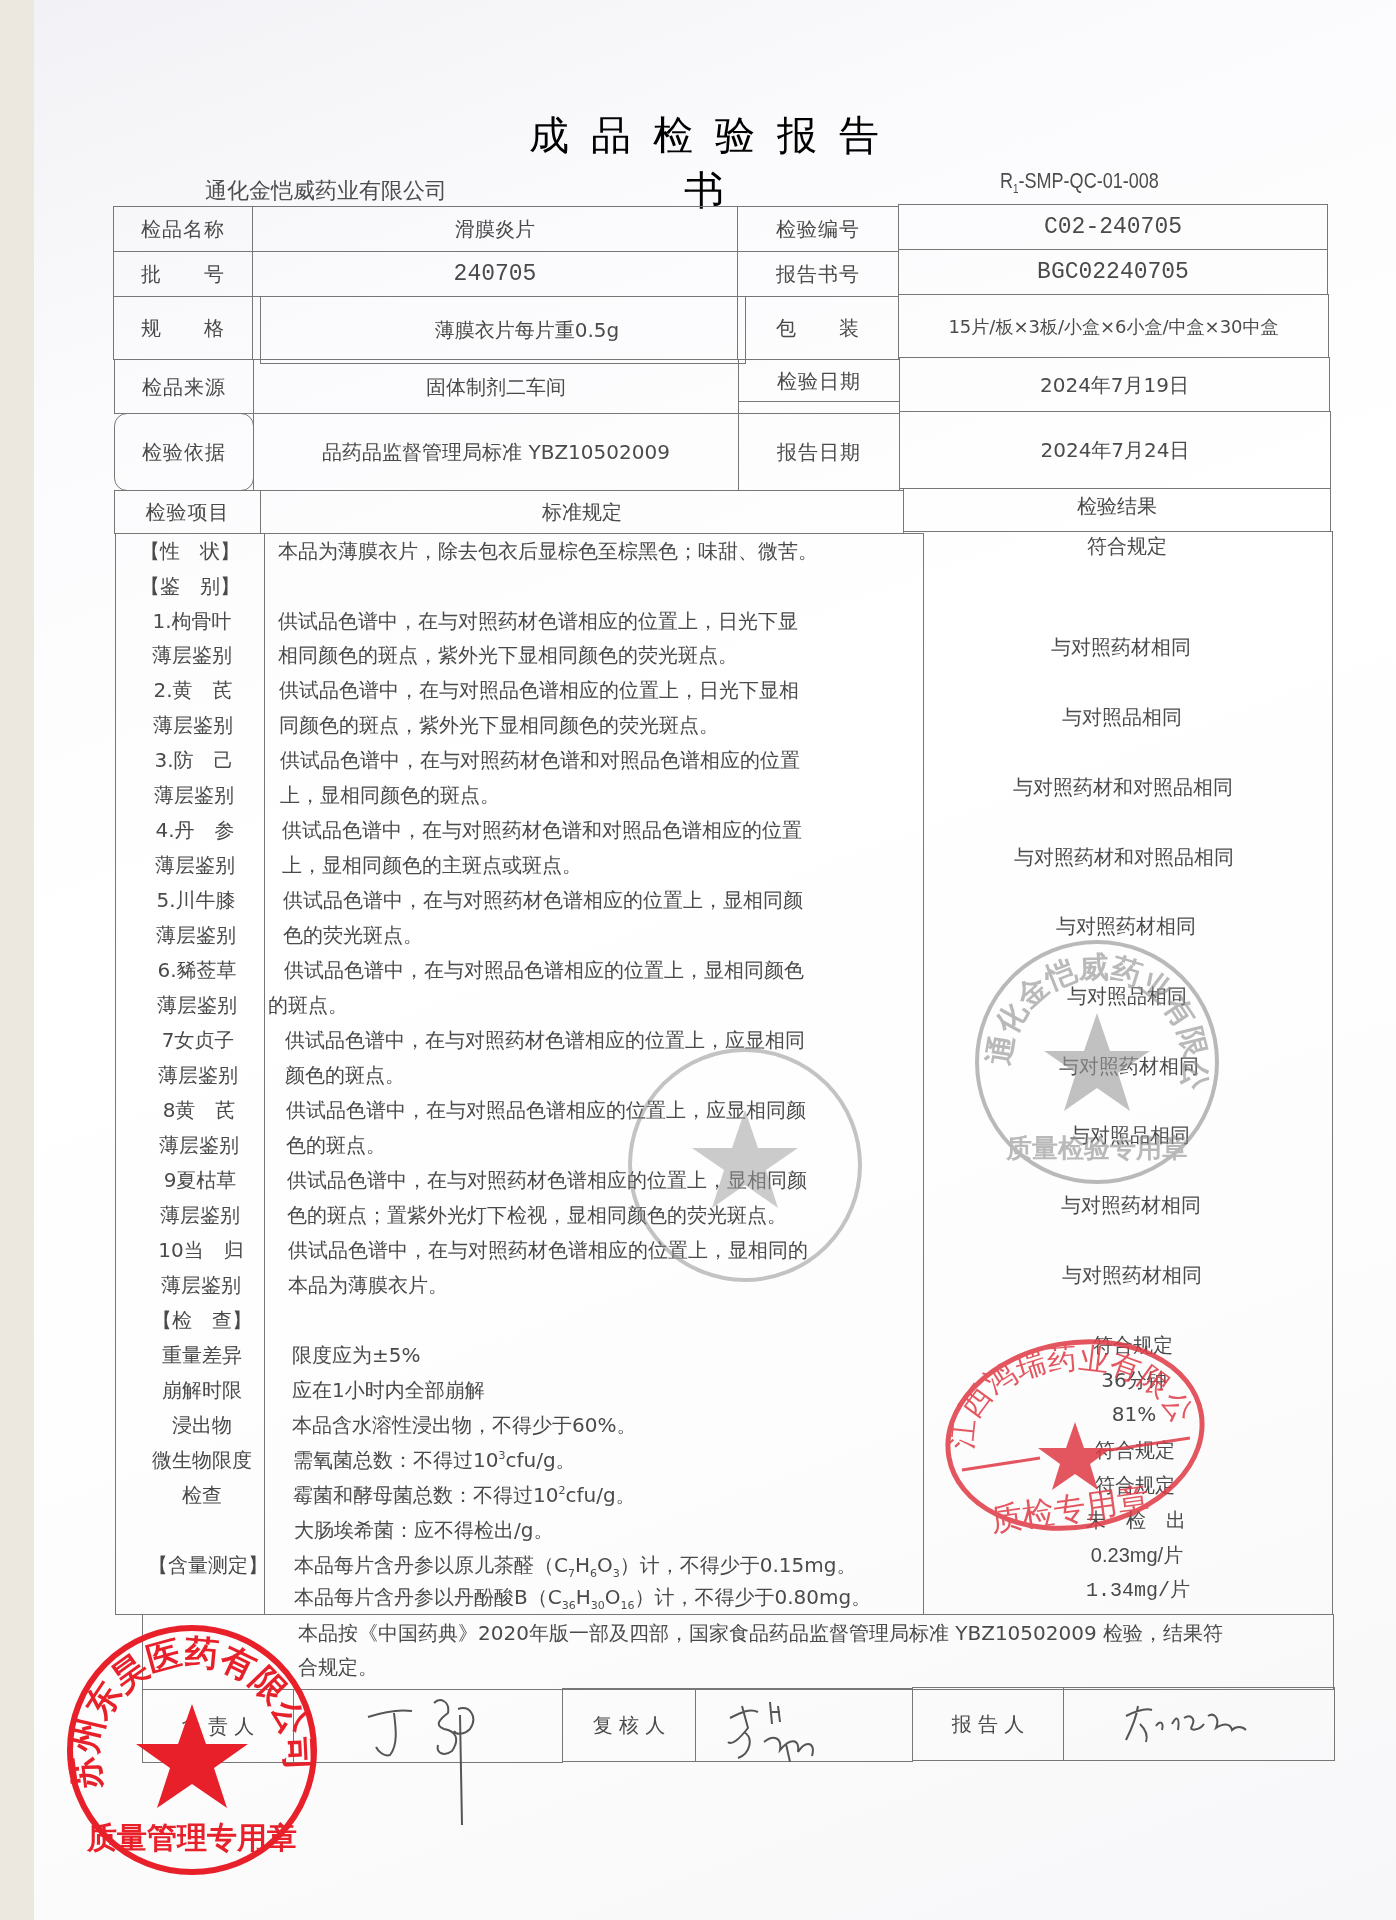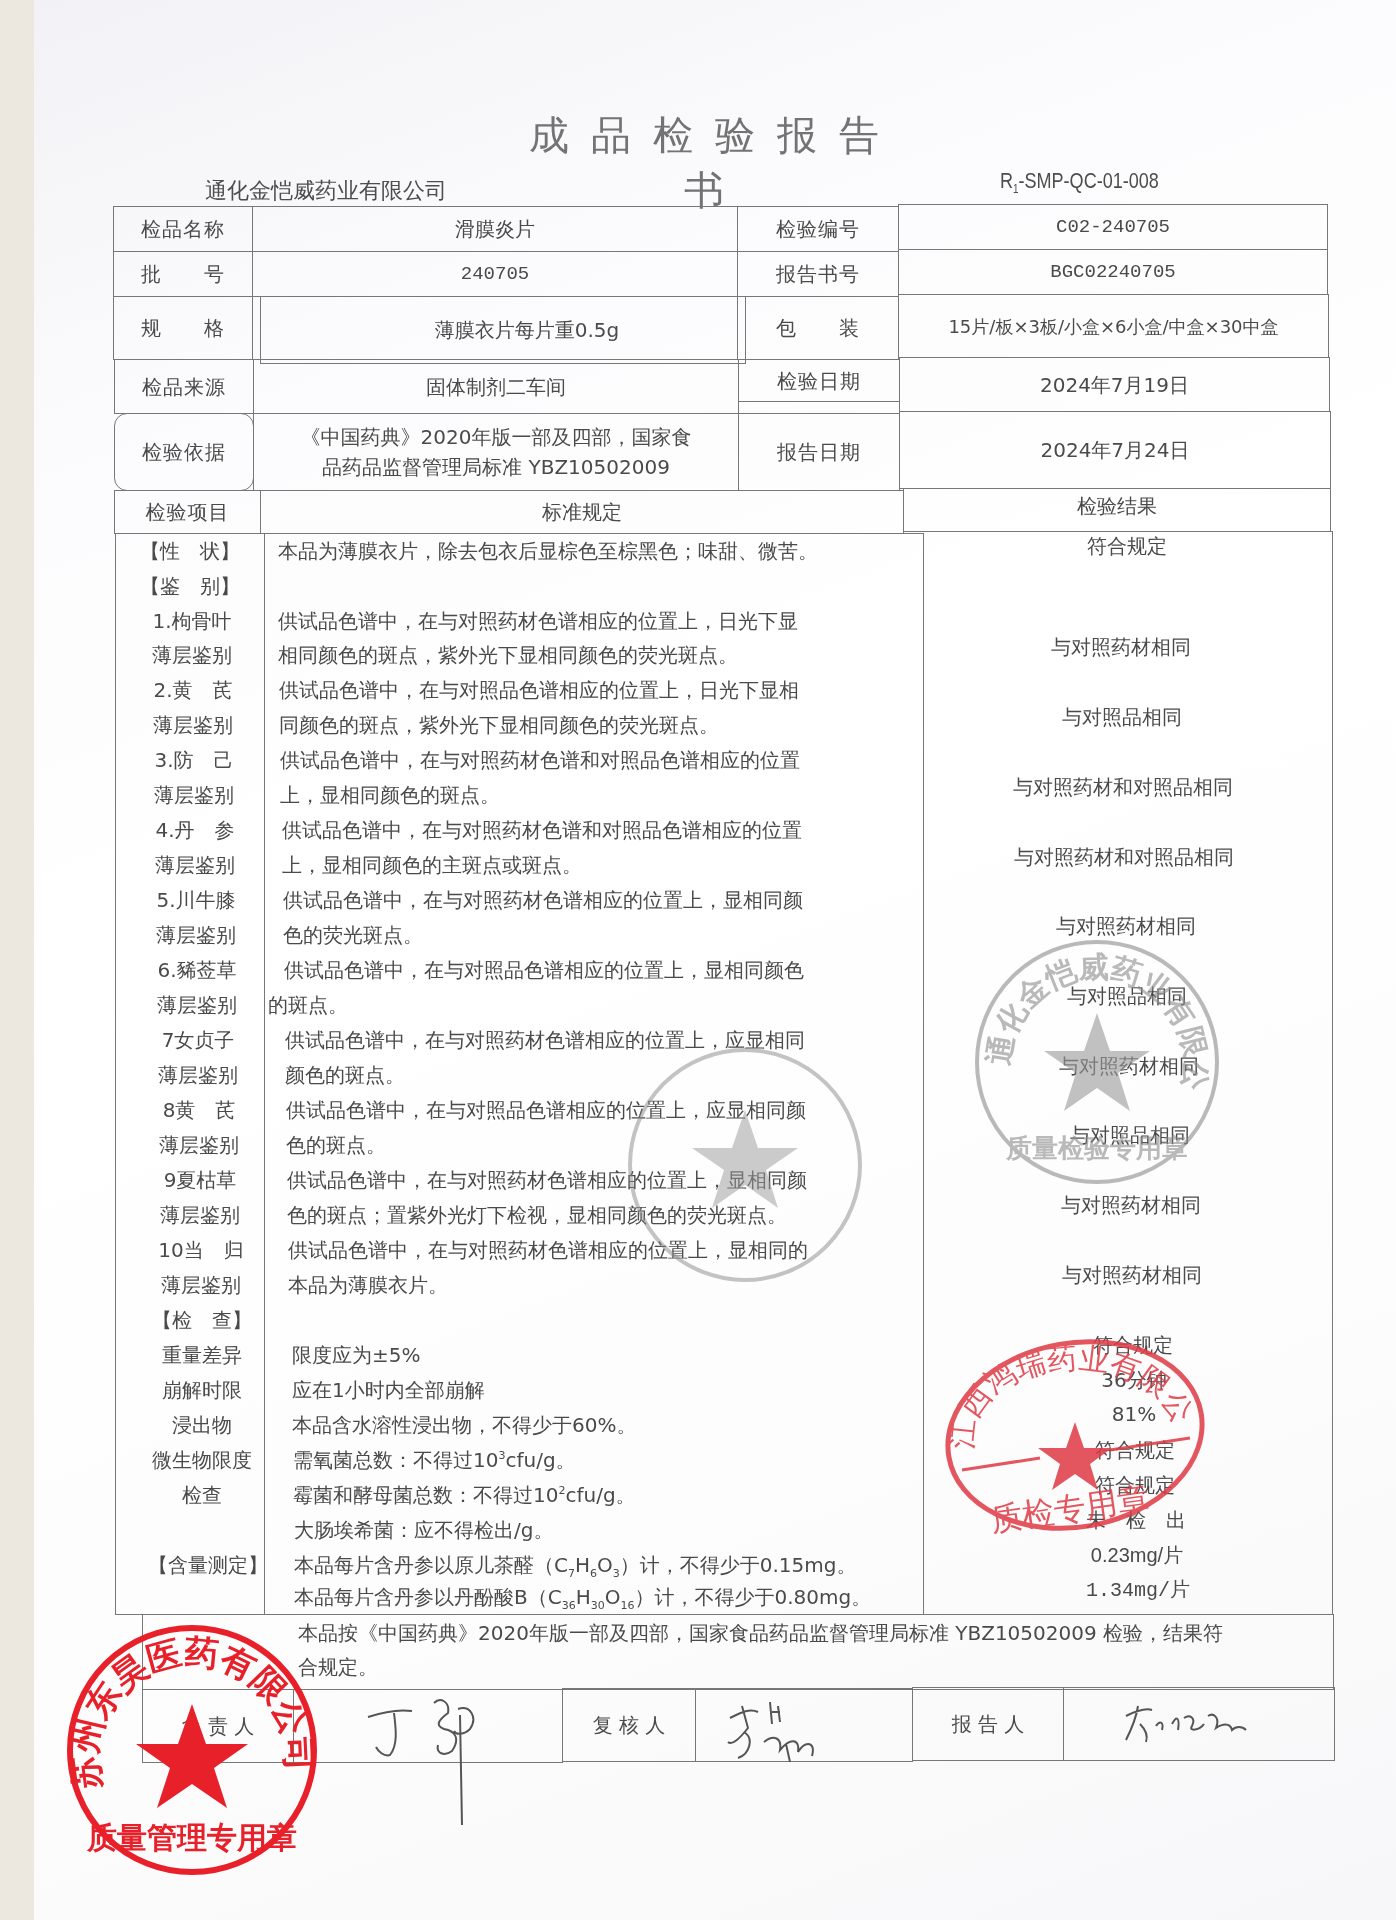--- a/index.html
+++ b/index.html
@@ -9,40 +9,40 @@
     font-family: "DejaVu Serif", "Liberation Serif", serif;
     color: #4a4a4a;
   }
   .paper-margin { position: absolute; left: 0; top: 0; width: 34px; height: 1920px; background: #ece8df; }
   .paper {
     position: absolute; left: 34px; top: 0; width: 1362px; height: 1920px;
     background: linear-gradient(160deg, #f2f2f6 0%, #fbfbfd 18%, #ffffff 40%, #fdfdfd 70%, #f7f7f9 100%);
   }
   .title {
     position: absolute; left: 505px; top: 108px; width: 420px; text-align: center;
-    font-size: 40px; letter-spacing: 22px; color: #737373;
+    font-size: 40px; letter-spacing: 22px; color: #000000;
     font-family: "DejaVu Sans", sans-serif; font-weight: normal;
   }
   .company {
     position: absolute; left: 205px; top: 176px; font-size: 22px; color: #4d4d4d;
     font-family: "DejaVu Sans", sans-serif;
   }
   .docno {
     position: absolute; left: 1000px; top: 168px; font-size: 22px; color: #4d4d4d;
     font-family: "Liberation Sans", sans-serif; transform: scaleX(0.82); transform-origin: left;
   }
   .docno sub { font-size: 12px; }
   .cell {
     position: absolute; box-sizing: border-box; border: 1.5px solid #777;
     display: flex; align-items: center; justify-content: center; text-align: center;
     font-size: 20px; color: #4a4a4a; line-height: 1.5;
     font-family: "DejaVu Sans", sans-serif;
   }
   .cell.lbl { letter-spacing: 1px; }
-  .cell.mono { font-family: "Liberation Mono", monospace; font-size: 19px; }
+  .cell.mono { font-family: "Liberation Mono", monospace; font-size: 23px; }
 
   .body-block { position: absolute; box-sizing: border-box; border: 1.5px solid #777; }
   .line { position: absolute; font-size: 20px; white-space: nowrap; font-family: "DejaVu Sans", sans-serif; color: #4a4a4a; }
   .item { text-align: center; width: 148px; }
   .res { text-align: center; width: 410px; }
   sup, sub { font-size: 11px; }
 
   .stamp { position: absolute; pointer-events: none; }
   .sig { position: absolute; pointer-events: none; }
 </style>
@@ -73,21 +73,20 @@
   <div class="cell lbl" style="left:737px;top:296px;width:162px;height:64px;">包　　装</div>
   <div class="cell" style="left:898px;top:294px;width:431px;height:64px;font-size:18px;">15片/板×3板/小盒×6小盒/中盒×30中盒</div>
 
   <div class="cell lbl" style="left:114px;top:359px;width:140px;height:55px;">检品来源</div>
   <div class="cell" style="left:253px;top:359px;width:486px;height:55px;">固体制剂二车间</div>
   <div class="cell lbl" style="left:738px;top:359px;width:162px;height:43px;">检验日期</div>
   <div class="cell" style="left:899px;top:357px;width:431px;height:55px;">2024年7月19日</div>
 
   <div class="cell lbl" style="left:114px;top:413px;width:140px;height:78px;border-radius:13px;">检验依据</div>
   <div class="cell" style="left:253px;top:413px;width:486px;height:78px;flex-direction:column;">
-    <span>《中国药典》2020年版一部及四部，国家食</span>
     <span>品药品监督管理局标准 YBZ10502009</span>
   </div>
   <div class="cell lbl" style="left:738px;top:413px;width:162px;height:78px;">报告日期</div>
   <div class="cell" style="left:899px;top:411px;width:432px;height:78px;">2024年7月24日</div>
 
   <div class="cell lbl" style="left:114px;top:490px;width:147px;height:44px;">检验项目</div>
   <div class="cell" style="left:260px;top:490px;width:644px;height:44px;">标准规定</div>
   <div class="cell" style="left:903px;top:488px;width:428px;height:44px;align-items:flex-start;padding-top:2px;">检验结果</div>
 </div>
 

